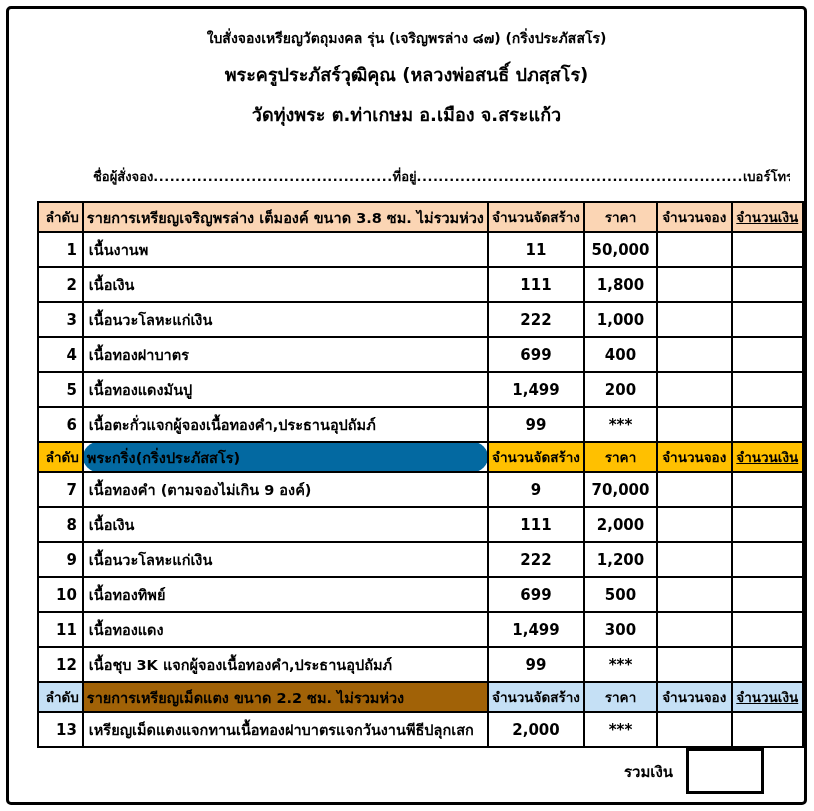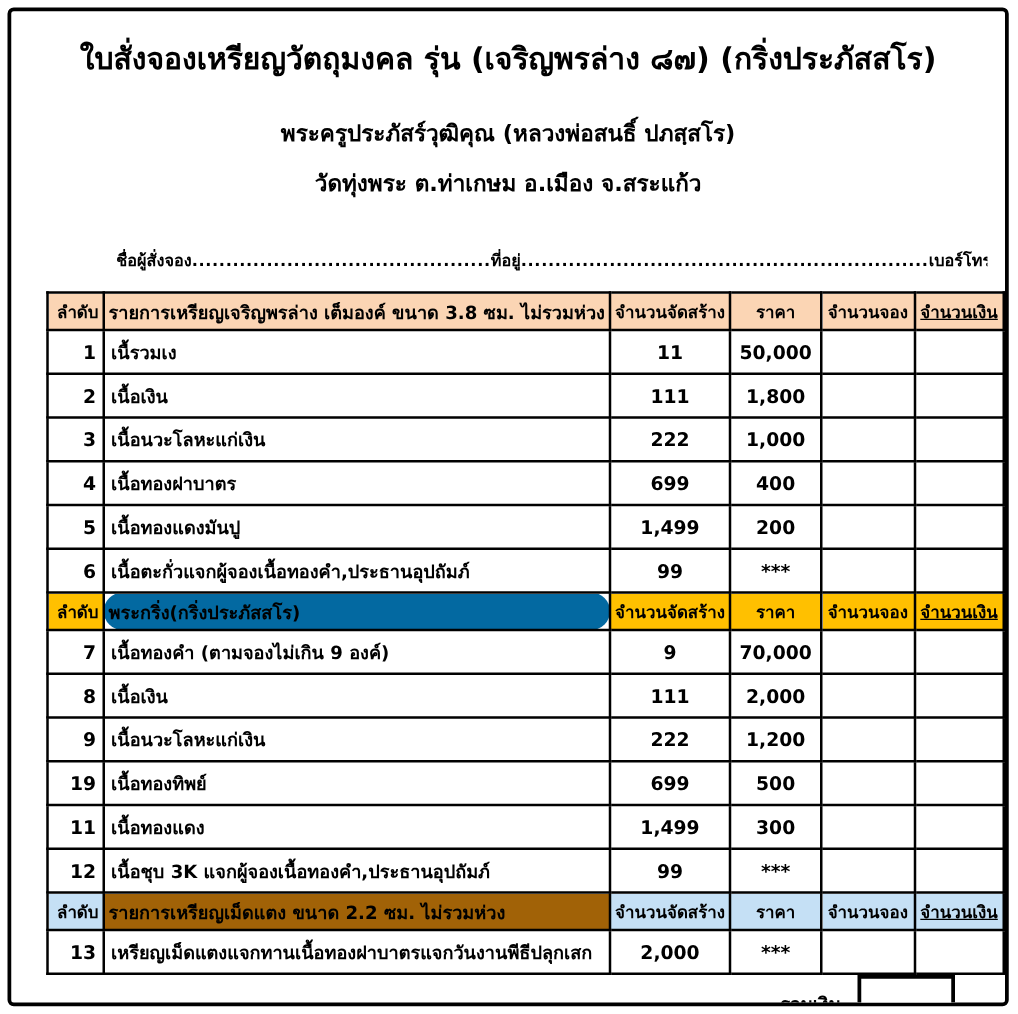--- a/index.html
+++ b/index.html
@@ -7,21 +7,21 @@
     width:814px;height:811px;position:relative;
     font-family:"DejaVu Sans","Liberation Sans",sans-serif;
     font-weight:bold;color:#000;
   }
   .frame{
     position:absolute;top:6px;left:6px;right:7px;bottom:6px;
     border:3px solid #000;border-radius:5px;background:#fff;
     box-sizing:border-box;overflow:hidden;
   }
   .titles{text-align:center;padding-top:18px;}
-  .t1{font-size:24px;margin-bottom:26px;}
+  .t1{font-size:14px;margin-bottom:11px;}
   .t2{font-size:18px;margin-bottom:11px;}
   .t3{font-size:18px;}
   .customer-line{
     margin:37px 14px 0 84px;font-size:13px;white-space:nowrap;
     overflow:hidden;
   }
   .customer-line .dots{font-weight:bold;letter-spacing:0.5px;}
   table.order{
     border-collapse:collapse;margin:14px 0 0 28px;
     table-layout:fixed;border:2px solid #000;
@@ -70,21 +70,21 @@
         <tr class="head">
           <td class="c0" style="background: rgb(251, 213, 180);">ลำดับ</td>
           <td class="c1" style="background: rgb(251, 213, 180); margin-left: 16px;">รายการเหรียญเจริญพรล่าง เต็มองค์ ขนาด 3.8 ซม. ไม่รวมห่วง</td>
           <td class="c2" style="background: rgb(251, 213, 180);">จำนวนจัดสร้าง</td>
           <td class="c3" style="background: rgb(251, 213, 180);">ราคา</td>
           <td class="c4" style="background: rgb(251, 213, 180);">จำนวนจอง</td>
           <td class="c5" style="background: rgb(251, 213, 180);">จำนวนเงิน</td>
         </tr>
         <tr class="data">
           <td class="c0">1</td>
-          <td class="c1">เนื้รวมเง</td>
+          <td class="c1">เนื้นงานพ</td>
           <td class="c2">11</td>
           <td class="c3">50,000</td>
           <td class="c4"></td>
           <td class="c5"></td>
         </tr>
         <tr class="data">
           <td class="c0">2</td>
           <td class="c1">เนื้อเงิน</td>
           <td class="c2">111</td>
           <td class="c3">1,800</td>
@@ -149,21 +149,21 @@
         </tr>
         <tr class="data">
           <td class="c0">9</td>
           <td class="c1">เนื้อนวะโลหะแก่เงิน</td>
           <td class="c2">222</td>
           <td class="c3">1,200</td>
           <td class="c4"></td>
           <td class="c5"></td>
         </tr>
         <tr class="data">
-          <td class="c0">19</td>
+          <td class="c0">10</td>
           <td class="c1">เนื้อทองทิพย์</td>
           <td class="c2">699</td>
           <td class="c3">500</td>
           <td class="c4"></td>
           <td class="c5"></td>
         </tr>
         <tr class="data">
           <td class="c0">11</td>
           <td class="c1">เนื้อทองแดง</td>
           <td class="c2">1,499</td>

